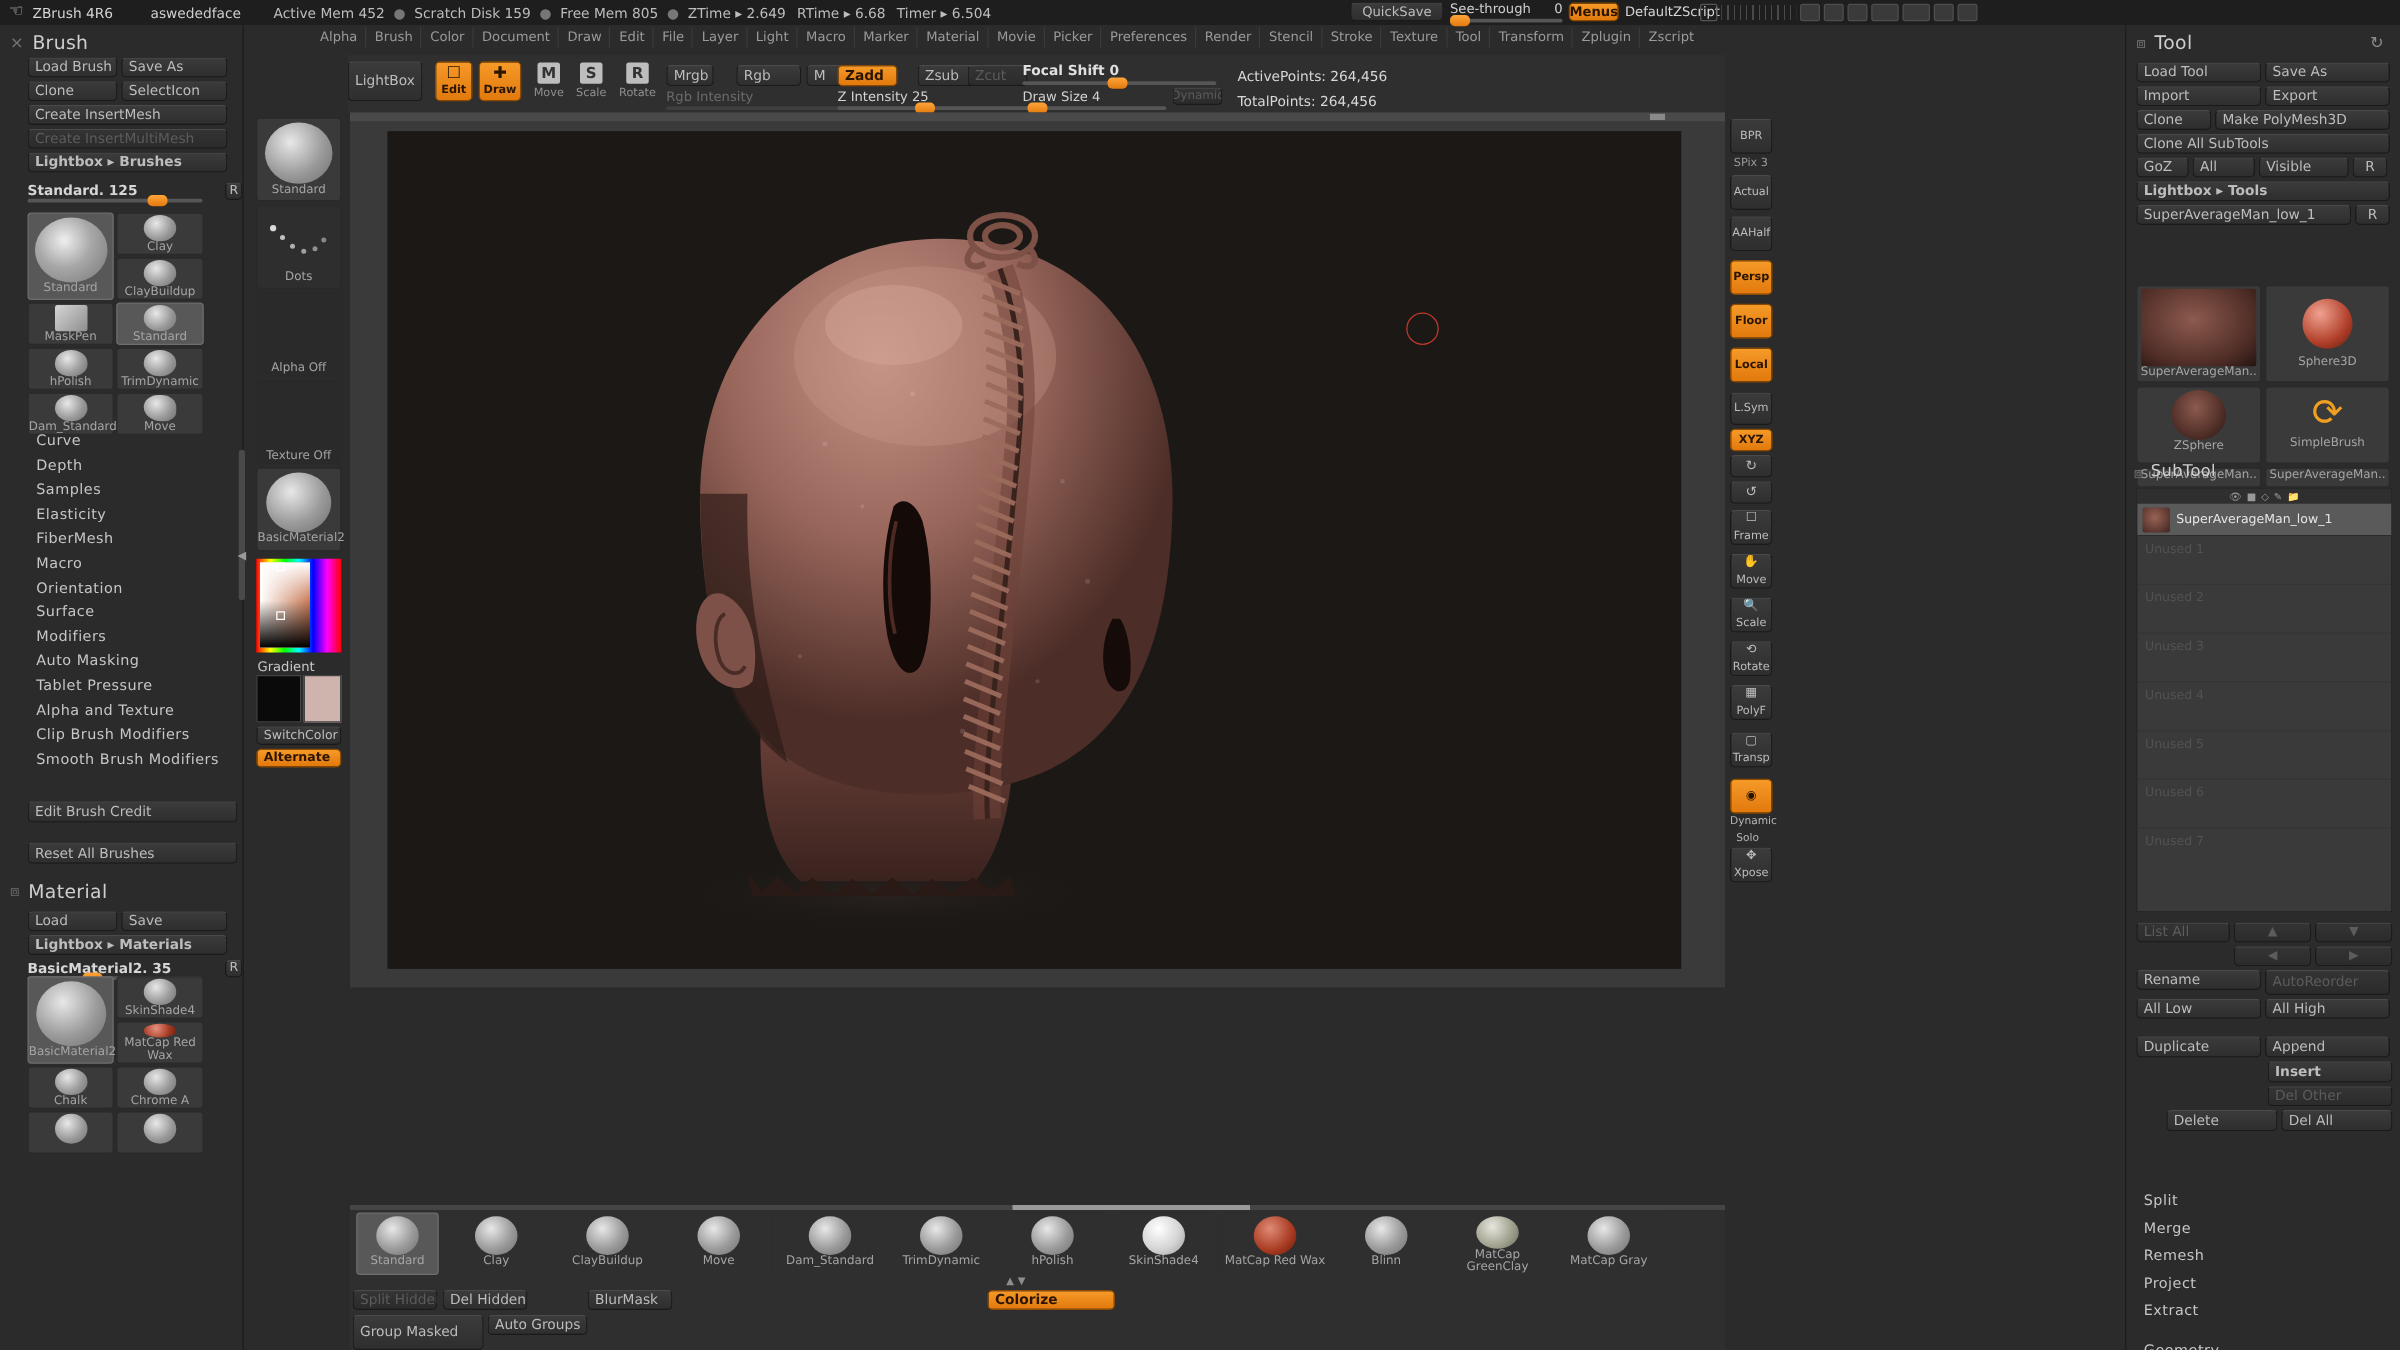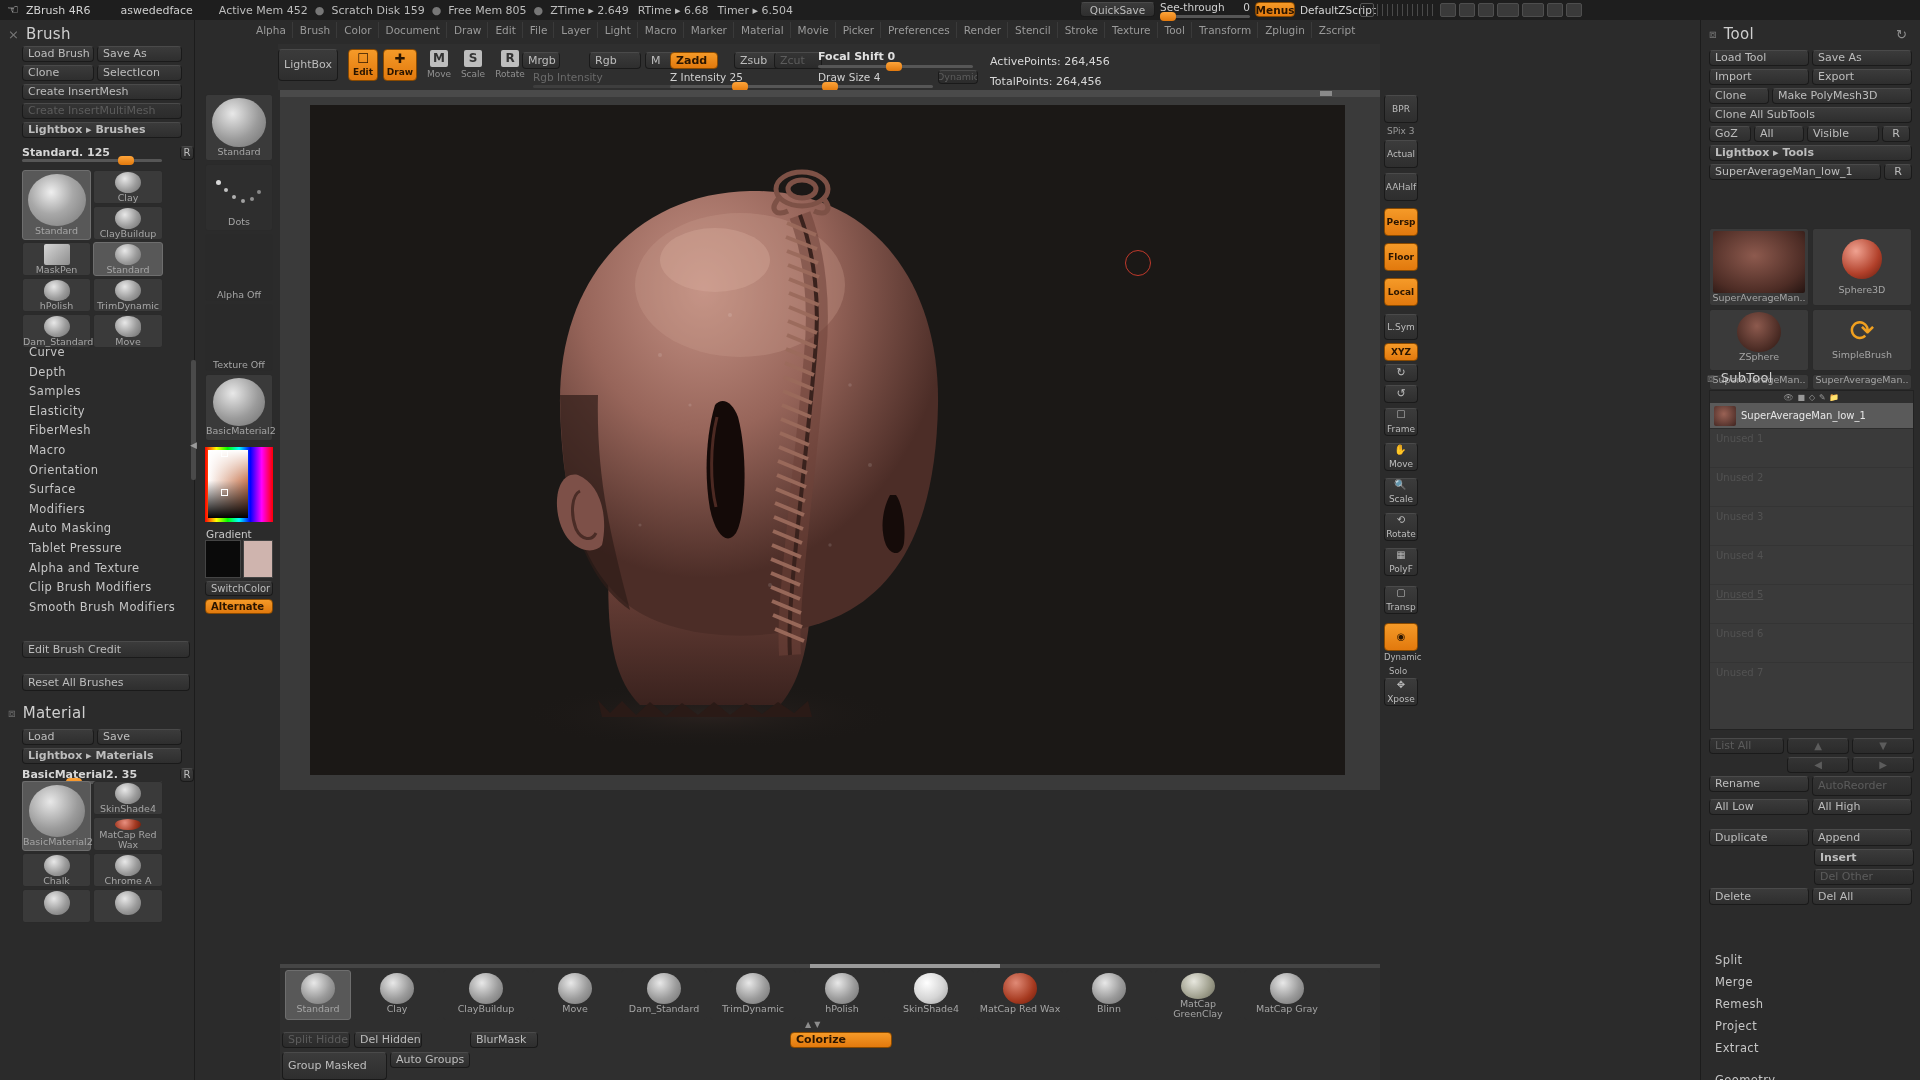--- a/index.html
+++ b/index.html
@@ -325,21 +325,21 @@
   </div>
   <div style="position:absolute;left:258px;top:6px;width:30px;height:32px;text-align:center;">
     <div style="width:18px;height:17px;margin:0 auto;background:#bdbdbd;color:#333;font-size:12px;font-weight:bold;line-height:17px;border-radius:2px;">S</div>
     <span style="font-size:9px;color:#909090;">Scale</span>
   </div>
   <div style="position:absolute;left:294px;top:6px;width:32px;height:32px;text-align:center;">
     <div style="width:18px;height:17px;margin:0 auto;background:#bdbdbd;color:#333;font-size:12px;font-weight:bold;line-height:17px;border-radius:2px;">R</div>
     <span style="font-size:9px;color:#909090;">Rotate</span>
   </div>
 
-  <div class="zbtn" style="position:absolute;left:322px;top:8px;width:38px;height:17px;">
+  <div class="zbtn" style="position:absolute;left:333px;top:8px;width:38px;height:17px;">
     <span>Mrgb</span>
     </div>
   <div class="zbtn" style="position:absolute;left:389px;top:8px;width:52px;height:17px;">
     <span>Rgb</span>
     </div>
   <div class="zbtn" style="position:absolute;left:445px;top:8px;width:52px;height:17px;">
     <span>M</span>
     </div>
   <div style="position:absolute;left:333px;top:27px;width:164px;">
     <span style="font-size:10.5px;color:#6a6a6a;">Rgb Intensity</span>
@@ -718,21 +718,21 @@
     </div>
     <div style="height:39px;border-bottom:1px solid #343434;padding:3px 6px;">
       <span style="font-size:10px;color:#525252;">Unused 1</span></div>
     <div style="height:39px;border-bottom:1px solid #343434;padding:3px 6px;">
       <span style="font-size:10px;color:#525252;">Unused 2</span></div>
     <div style="height:39px;border-bottom:1px solid #343434;padding:3px 6px;">
       <span style="font-size:10px;color:#525252;">Unused 3</span></div>
     <div style="height:39px;border-bottom:1px solid #343434;padding:3px 6px;">
       <span style="font-size:10px;color:#525252;">Unused 4</span></div>
     <div style="height:39px;border-bottom:1px solid #343434;padding:3px 6px;">
-      <span style="font-size:10px;color:#525252;text-decoration:underline;">Unused 5</span></div>
+      <span style="font-size:10px;color:#525252;">Unused 5</span></div>
     <div style="height:39px;border-bottom:1px solid #343434;padding:3px 6px;">
       <span style="font-size:10px;color:#525252;">Unused 6</span></div>
     <div style="height:39px;padding:3px 6px;">
       <span style="font-size:10px;color:#525252;">Unused 7</span></div>
   </div>
 
   <div style="position:absolute;left:8px;top:718px;width:205px;">
     <div style="display:flex;gap:3px;">
       <div class="zbtn dim" style="width:75px;height:16px;">
         <span>List All</span>
@@ -779,21 +779,21 @@
     <div style="display:flex;gap:3px;margin-top:3px;justify-content:flex-end;font-weight:bold;">
       <div class="zbtn" style="width:100px;height:17px;">
         <span>Insert</span>
         </div>
     </div>
     <div style="display:flex;gap:3px;margin-top:3px;justify-content:flex-end;">
       <div class="zbtn dim" style="width:100px;height:16px;">
         <span>Del Other</span>
         </div>
     </div>
-    <div style="display:flex;gap:3px;margin-top:3px;">
+    <div style="display:flex;gap:3px;margin-top:3px;margin-left:24px;">
       <div class="zbtn" style="width:100px;height:17px;">
         <span>Delete</span>
         </div>
       <div class="zbtn" style="width:100px;height:17px;">
         <span>Del All</span>
         </div>
     </div>
   </div>
 
   <div style="position:absolute;left:14px;top:933px;width:200px;">

